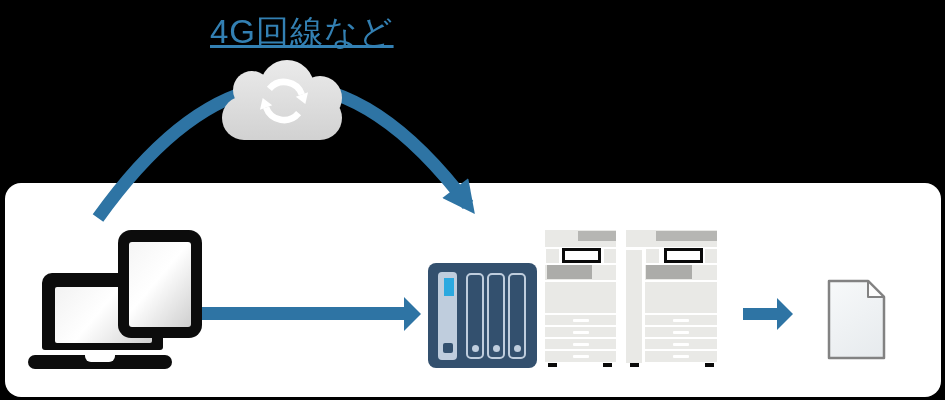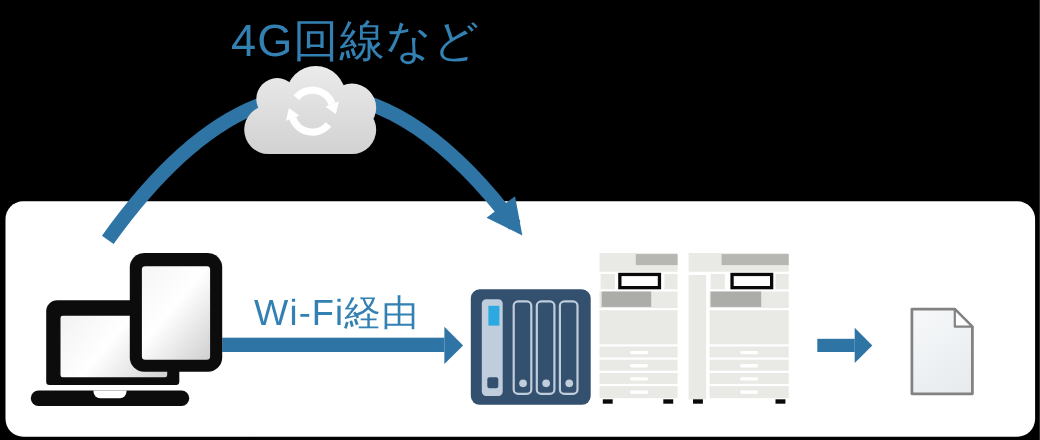--- a/index.html
+++ b/index.html
@@ -6,21 +6,21 @@
   .stage{
     position:relative;width:945px;height:400px;background:#000;overflow:hidden;
     font-family:"Liberation Sans","DejaVu Sans",sans-serif;
   }
   .panel{
     position:absolute;left:5px;top:183px;width:936px;height:214px;
     background:#fff;border-radius:16px;
   }
   
   .lbl{position:absolute;white-space:nowrap;font-weight:400;}
-  .lbl-cloud{left:210px;top:10px;font-size:41px;letter-spacing:1px;color:var(--label-blue);}
+  .lbl-cloud{left:210px;top:10px;font-size:33px;letter-spacing:1px;color:var(--label-blue);text-decoration:underline;}
   .lbl-wifi{left:231px;top:262px;font-size:33px;letter-spacing:1px;color:var(--label-blue);}
   .lbl-print{left:795px;top:227px;font-size:31px;letter-spacing:2px;color:var(--ink);}
   
   .arc-svg{position:absolute;left:0;top:0;width:945px;height:400px;z-index:2;}
   .arc-path{stroke:var(--accent-blue);stroke-width:13;fill:none;}
   .arc-tip{fill:var(--accent-blue);}
   .cloud-svg{position:absolute;left:218px;top:53px;width:130px;height:92px;z-index:3;}
   .sync-stroke{stroke:#fff;stroke-width:6.5;fill:none;}
   .sync-head{fill:#fff;}
   
@@ -119,21 +119,20 @@
   <div class="laptop-screen">
     <div class="screen"></div>
   </div>
   <div class="tablet">
     <div class="screen"></div>
   </div>
   <div class="laptop-base">
     <div class="notch"></div>
   </div>
 
-  <div class="lbl lbl-wifi">Wi-Fi経由</div>
   <div class="arrow arrow-wifi">
     <div class="shaft"></div>
     <div class="head"></div>
   </div>
 
   <div class="nas">
     <div class="side-panel">
       <div class="led"></div>
       <div class="panel-btn"></div>
     </div>

